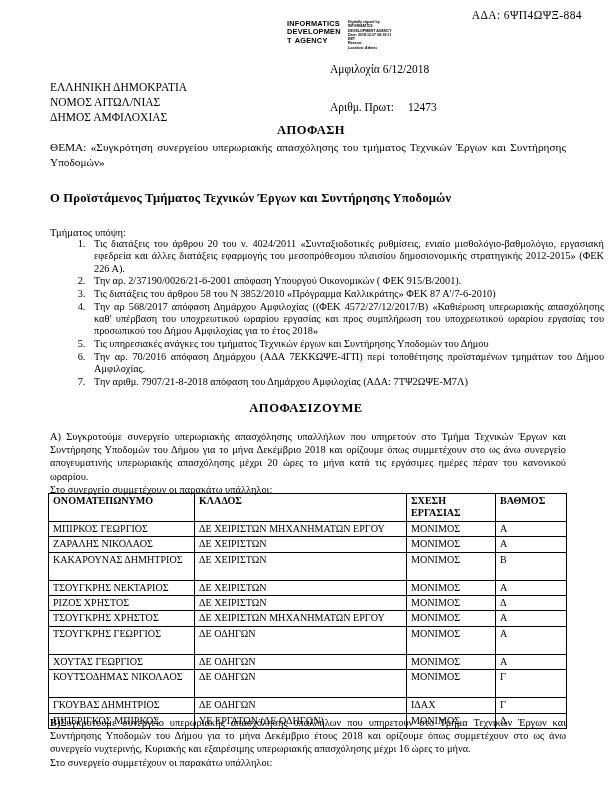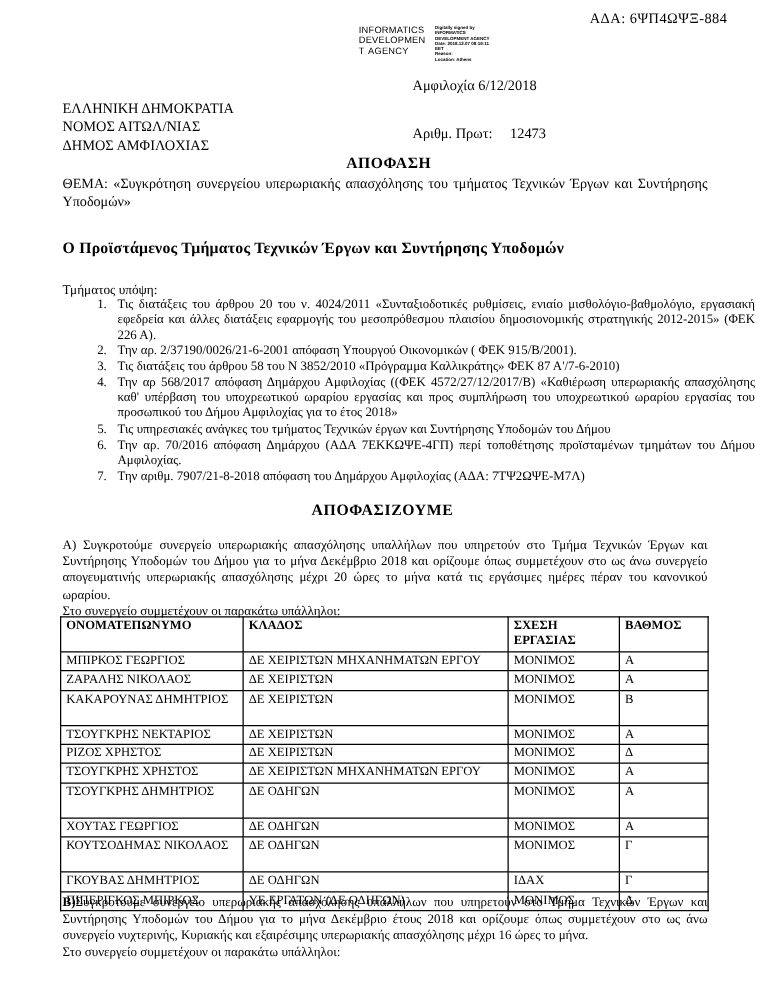--- a/index.html
+++ b/index.html
@@ -41,21 +41,21 @@
     top: 20px;
     width: 120px;
     display: flex;
     flex-direction: row;
     align-items: flex-start;
     gap: 3px;
   }
   .stamp-left {
     font-family: "Liberation Sans", "DejaVu Sans", sans-serif;
     font-size: 7.4px;
-    font-weight: normal;
+    font-weight: bold;
     line-height: 8.4px;
     letter-spacing: 0.2px;
     width: 58px;
     word-spacing: 1px;
   }
   .stamp-right {
     font-family: "Liberation Sans", "DejaVu Sans", sans-serif;
     font-size: 3.6px;
     font-weight: bold;
     line-height: 4.3px;
@@ -321,21 +321,21 @@
           <td>ΜΟΝΙΜΟΣ</td>
           <td>Δ</td>
         </tr>
         <tr>
           <td class="name">ΤΣΟΥΓΚΡΗΣ ΧΡΗΣΤΟΣ</td>
           <td>ΔΕ ΧΕΙΡΙΣΤΩΝ ΜΗΧΑΝΗΜΑΤΩΝ ΕΡΓΟΥ</td>
           <td>ΜΟΝΙΜΟΣ</td>
           <td>Α</td>
         </tr>
         <tr>
-          <td class="name" style="height: 25px;">ΤΣΟΥΓΚΡΗΣ ΔΗΜΗΤΡΙΟΣ</td>
+          <td class="name" style="height: 25px;">ΤΣΟΥΓΚΡΗΣ ΓΕΩΡΓΙΟΣ</td>
           <td style="height: 25px;">ΔΕ ΟΔΗΓΩΝ</td>
           <td style="height: 25px;">ΜΟΝΙΜΟΣ</td>
           <td style="height: 25px;">Α</td>
         </tr>
         <tr>
           <td class="name">ΧΟΥΤΑΣ ΓΕΩΡΓΙΟΣ</td>
           <td>ΔΕ ΟΔΗΓΩΝ</td>
           <td>ΜΟΝΙΜΟΣ</td>
           <td>Α</td>
         </tr>

